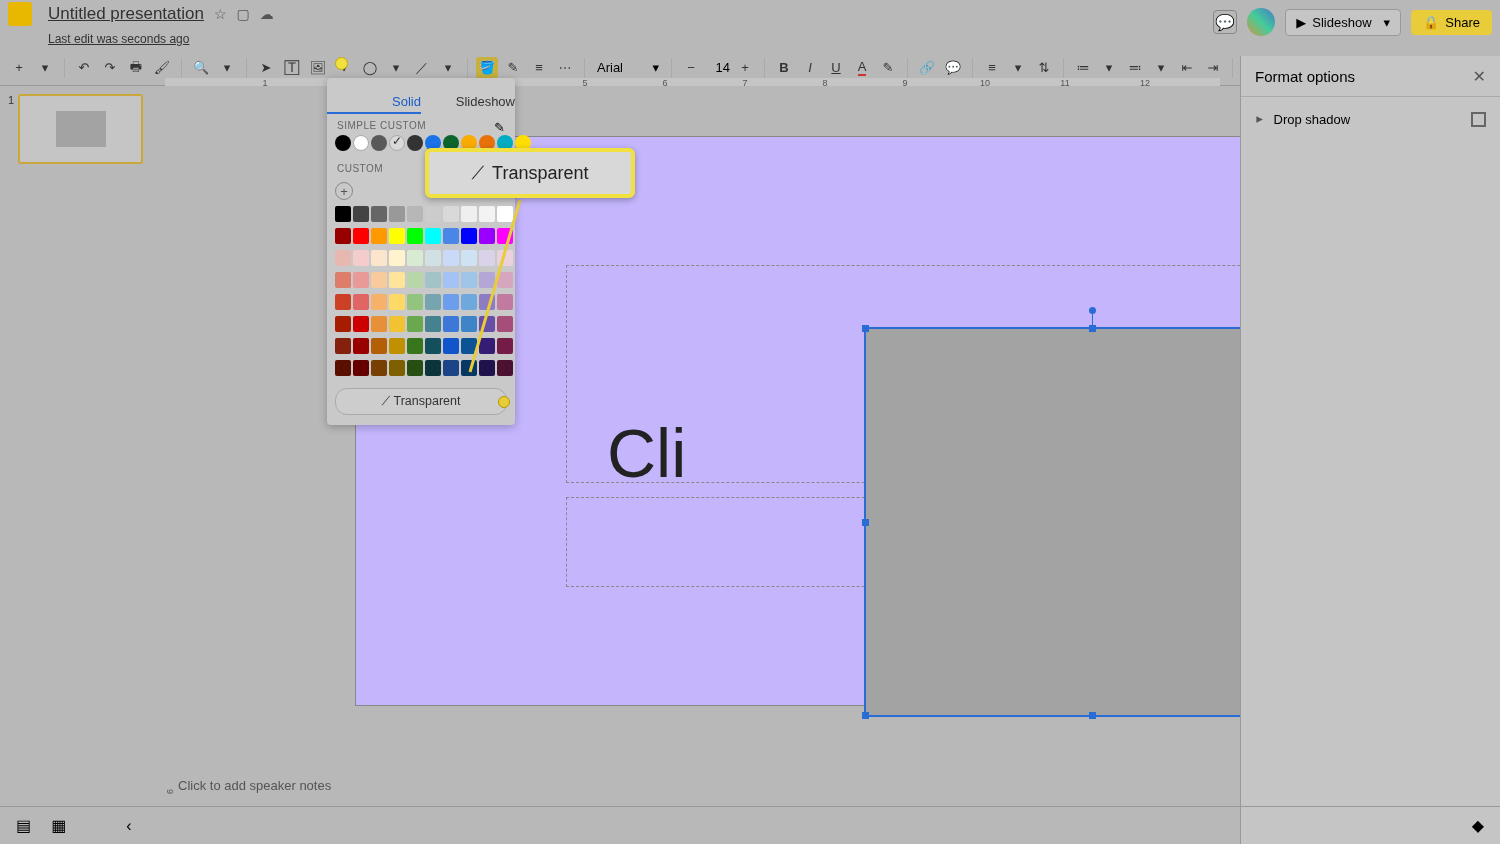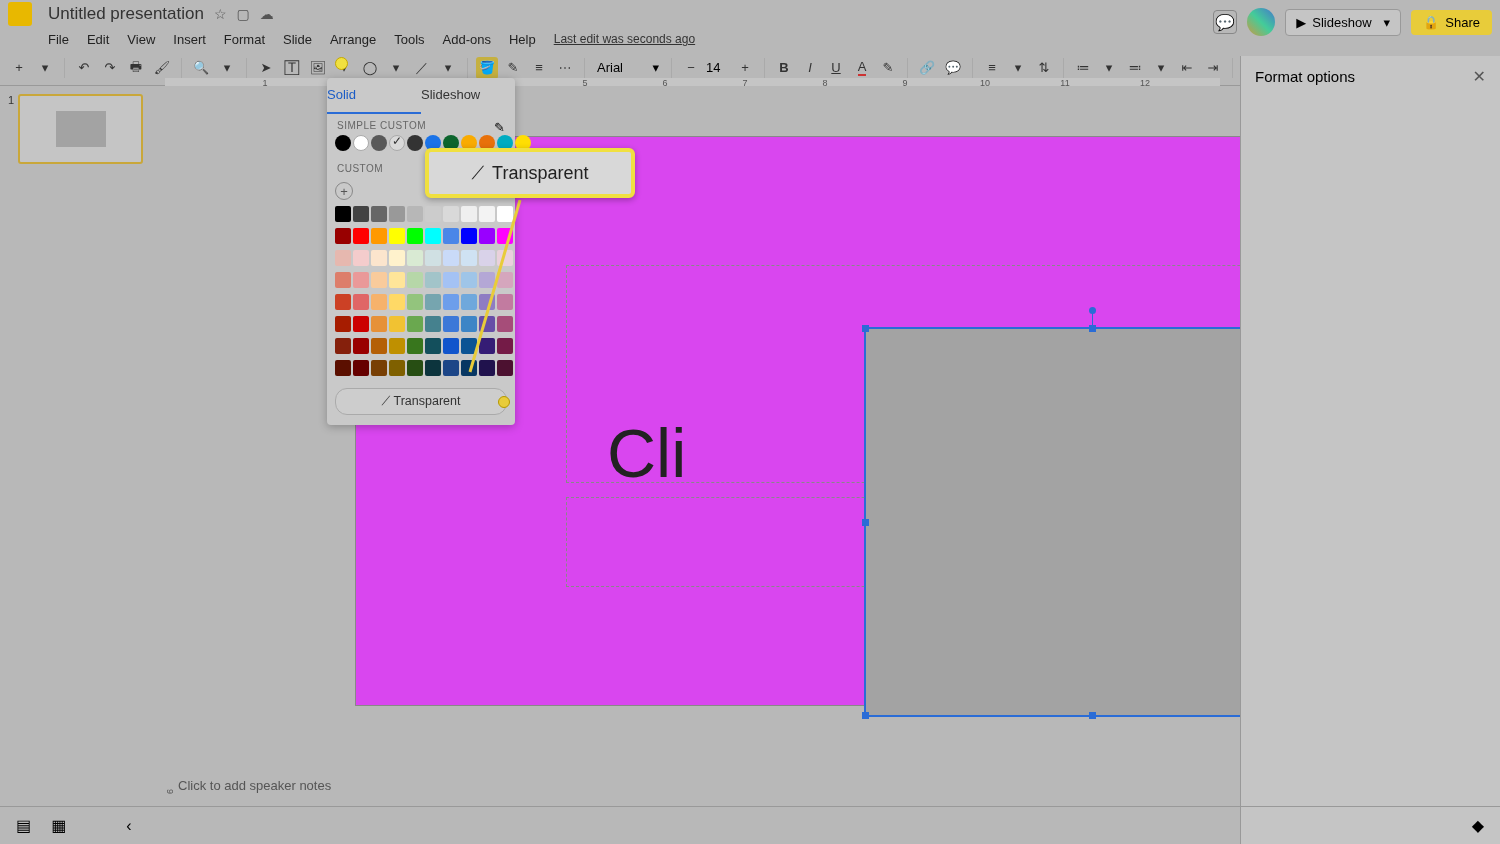--- a/index.html
+++ b/index.html
@@ -1,60 +1,60 @@
 <!DOCTYPE html>
 <html><head>
 <meta charset="utf-8">
 <style>
 * { box-sizing: border-box; margin: 0; padding: 0; }
 body { font-family: Arial, sans-serif; background: #b8b8b8; width: 1500px; height: 844px; overflow: hidden; position: relative; }
 .titlebar { display: flex; align-items: center; height: 28px; padding: 4px 8px; }
 .logo { width: 24px; height: 24px; background: #e8b800; border-radius: 3px; margin-right: 16px; }
-.doc-title { font-size: 17px; color: #333; margin-right: 10px; }
+.doc-title { font-size: 17px; color: #333; margin-right: 10px; text-decoration: underline; }
 .title-icons { display: flex; gap: 10px; color: #555; font-size: 14px; }
 .menubar { display: flex; align-items: center; height: 22px; padding: 0 48px; font-size: 13px; color: #222; }
 .menu-item { margin-right: 18px; cursor: pointer; }
 .last-edit { text-decoration: underline; color: #333; font-size: 12px; }
 .top-right { position: absolute; top: 8px; right: 8px; display: flex; align-items: center; gap: 10px; }
 .btn-slideshow { display: flex; align-items: center; gap: 6px; border: 1px solid #999; border-radius: 4px; padding: 5px 10px; font-size: 13px; background: #c5c5c5; }
 .btn-share { display: flex; align-items: center; gap: 6px; background: #e8cc3a; border-radius: 4px; padding: 5px 12px; font-size: 13px; font-weight: 500; }
 .avatar { width: 28px; height: 28px; border-radius: 50%; background: linear-gradient(45deg,#c94,#4c9,#47c); }
 .comment-ic { width: 24px; height: 24px; border: 1px solid #888; border-radius: 4px; display:flex;align-items:center;justify-content:center; }
 .toolbar { display: flex; align-items: center; height: 36px; padding: 0 8px; border-bottom: 1px solid #999; gap: 4px; position: relative; }
 .tb { width: 22px; height: 22px; display: flex; align-items: center; justify-content: center; color: #333; cursor: pointer; font-size: 13px; }
 .tb.sep { border-right: 1px solid #aaa; margin: 0 4px; width: 1px; height: 20px; }
 .font-sel { width: 70px; font-size: 13px; display:flex; align-items:center; justify-content:space-between; padding:0 4px;}
-.font-size { width: 24px; text-align: left; font-size: 13px; }
+.font-size { width: 24px; text-align: right; font-size: 13px; }
 .tb-text { font-size: 12.5px; color: #222; padding: 0 6px; cursor: pointer; }
 .collapse { position: absolute; right: 6px; }
 .workspace { display: flex; height: 696px; }
 .thumb-col { width: 160px; padding: 8px; }
 .thumb-wrap { display: flex; gap: 4px; }
 .thumb-num { font-size: 11px; color: #333; }
 .thumb { width: 125px; height: 70px; border: 2px solid #c9a73a; background: #c5c5c5; border-radius: 3px; display:flex;align-items:center;justify-content:center;}
 .thumb-inner { width: 50px; height: 36px; background: #a3a3a3; }
 .ruler-h { position: absolute; left: 165px; right: 280px; top: 78px; height: 14px; background: #c5c5c5; border-bottom:1px solid #999; font-size:9px; color:#555; display:flex; overflow:hidden;}
 .ruler-h span { width:40px; text-align:center; flex-shrink:0;}
 .ruler-v { position: absolute; left: 165px; top: 92px; width: 14px; height: 660px; background: #c5c5c5; font-size:9px; color:#555;}
 .ruler-v span { display:block; height:40px; writing-mode:vertical-rl; text-align:center;}
 .canvas-area { flex: 1; position: relative; background: #b8b8b8; }
-.slide { position: absolute; left: 195px; top: 50px; width: 1000px; height: 570px; background: #d946ef; border:1px solid #888;}
+.slide { position: absolute; left: 195px; top: 50px; width: 1000px; height: 570px; background: #c4b5fd; border:1px solid #888;}
 .text-box1 { position:absolute; left:210px; top:128px; width:945px; height:218px; border:1px dashed #888; display:flex; align-items:flex-end;}
 .text-box1-txt { font-size:68px; color:#222; margin-left:40px; margin-bottom:-10px; overflow:hidden; white-space:nowrap;}
 .text-box2 { position:absolute; left:210px; top:360px; width:945px; height:90px; border:1px dashed #888;}
 .shape-sel { position:absolute; left:508px; top:190px; width:455px; height:390px; background:#a3a3a3; border:2px solid #2a6cd6;}
 .handle { position:absolute; width:7px; height:7px; background:#2a6cd6; }
 .handle.tl{left:-4px;top:-4px;}.handle.tr{right:-4px;top:-4px;}.handle.bl{left:-4px;bottom:-4px;}.handle.br{right:-4px;bottom:-4px;}
 .handle.tm{left:50%;top:-4px;margin-left:-3px;}.handle.bm{left:50%;bottom:-4px;margin-left:-3px;}
 .handle.ml{left:-4px;top:50%;margin-top:-3px;}.handle.mr{right:-4px;top:50%;margin-top:-3px;}
 .rotator{position:absolute;left:50%;top:-22px;width:7px;height:7px;border-radius:50%;background:#2a6cd6;margin-left:-3px;}
 .rotator-line{position:absolute;left:50%;top:-18px;width:1px;height:16px;background:#2a6cd6;}
 .color-popup { position: absolute; left: 327px; top: 78px; width: 188px; background: #c9c9c9; border-radius: 4px; box-shadow: 0 2px 8px rgba(0,0,0,.25); z-index: 50; padding-bottom:8px;}
 .cp-tabs { display: flex; height: 36px; }
-.cp-tab { flex: 1; text-align: left; line-height: 34px; font-size: 13px; color: #333; cursor:pointer;}
+.cp-tab { flex: 1; text-align: right; line-height: 34px; font-size: 13px; color: #333; cursor:pointer;margin-top:7px;}
 .cp-tab.active { border-bottom: 2px solid #2a6cd6; color:#1a5cc6; font-weight:500;}
 .cp-section-label { font-size: 10px; color: #666; padding: 6px 10px 4px; letter-spacing:.5px;}
 .cp-row { display: flex; padding: 0 8px 6px; position:relative; gap:2px;}
 .swatch { width: 16px; height: 16px; border-radius: 50%; cursor:pointer; flex-shrink:0;}
 .swatch.sq { border-radius: 2px; }
 .chk{position:relative;border:1px solid #aaa;}
 .chk::after{content:"✓";position:absolute;left:2px;top:-2px;font-size:12px;color:#333;}
 .add-custom { width: 18px; height: 18px; border: 1px solid #888; border-radius: 50%; display:flex;align-items:center;justify-content:center;font-size:13px;color:#555;margin:4px 0 6px 8px;cursor:pointer;}
 .cp-transparent { margin: 6px 8px 2px; padding: 5px 0; border-radius: 12px; border:1px solid #aaa; text-align: center; font-size: 12.5px; color: #333; cursor:pointer; position:relative; background:#cdcdcd;}
 .cp-transparent .dot { position:absolute; right:-4px; top:50%; margin-top:-6px; width:12px; height:12px; border-radius:50%; background:#e8cc3a; border: 1px solid #b59800;}
@@ -92,21 +92,20 @@
     <span>Slideshow</span>
     <span style="margin-left:6px;">▾</span>
   </div>
   <div class="btn-share">
     <span>🔒</span>
     <span>Share</span>
   </div>
 </div>
 
 <div class="menubar">
-  <span id="menus"><span class="menu-item">File</span><span class="menu-item">Edit</span><span class="menu-item">View</span><span class="menu-item">Insert</span><span class="menu-item">Format</span><span class="menu-item">Slide</span><span class="menu-item">Arrange</span><span class="menu-item">Tools</span><span class="menu-item">Add-ons</span><span class="menu-item">Help</span></span>
   <span class="last-edit">Last edit was seconds ago</span>
 </div>
 
 <div class="toolbar">
   <div class="tb">+</div>
   <div class="tb">▾</div>
   <div class="tb sep"></div>
   <div class="tb">↶</div>
   <div class="tb">↷</div>
   <div class="tb">🖶</div>
@@ -396,20 +395,27 @@
     <line x1="52" y1="0" x2="2" y2="172" stroke="#e8cc3a" stroke-width="3"></line>
   </svg>
 <div class="annotation-dot" style="left:335px;top:57px;"></div>
 
 <div class="format-panel">
   <div class="fp-header">
     <span>Format options</span>
     <span class="fp-close">✕</span>
   </div>
   <div id="fp-rows">
+      <div class="fp-row">
+        <div class="left">
+          <span class="chevron">▾</span>
+          <span>Drop shadow</span>
+        </div>
+        <div class="checkbox"></div>
+      </div>
     </div>
 </div>
 
 <div class="notes">
   <span>Click to add speaker notes</span>
 </div>
 
 <div class="bottom-bar">
   <span>▤</span>
   <span>▦</span>

